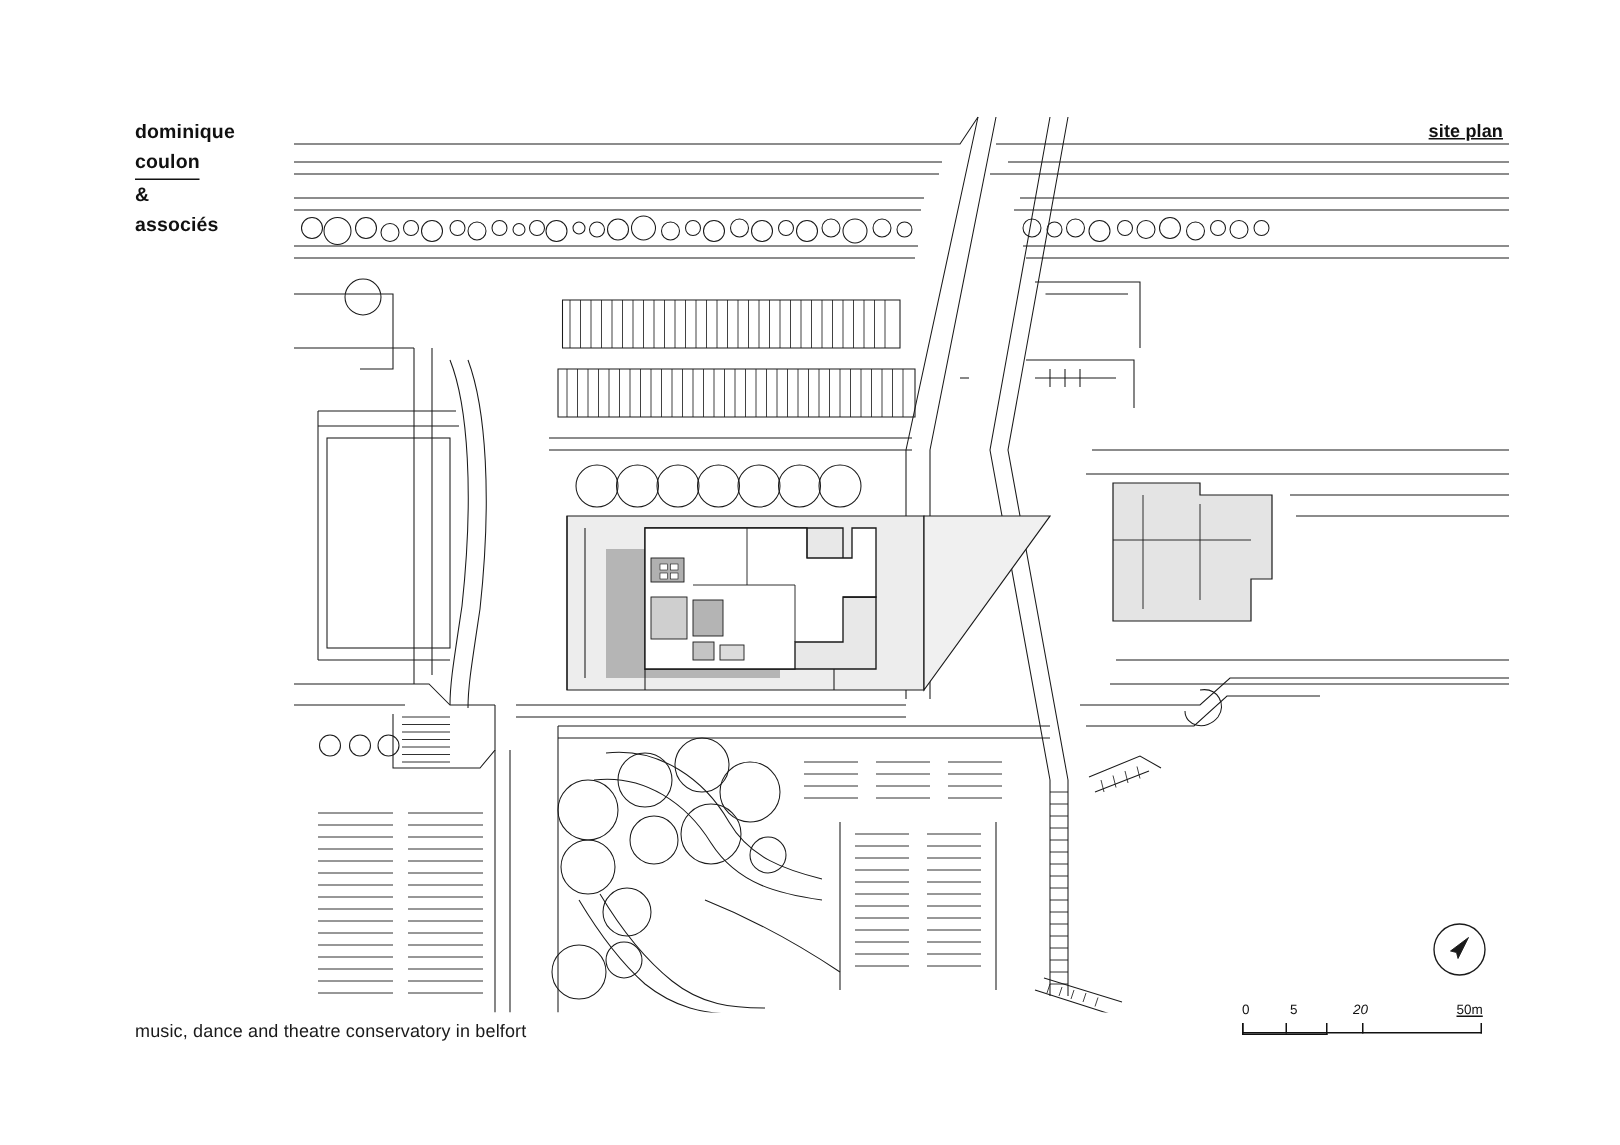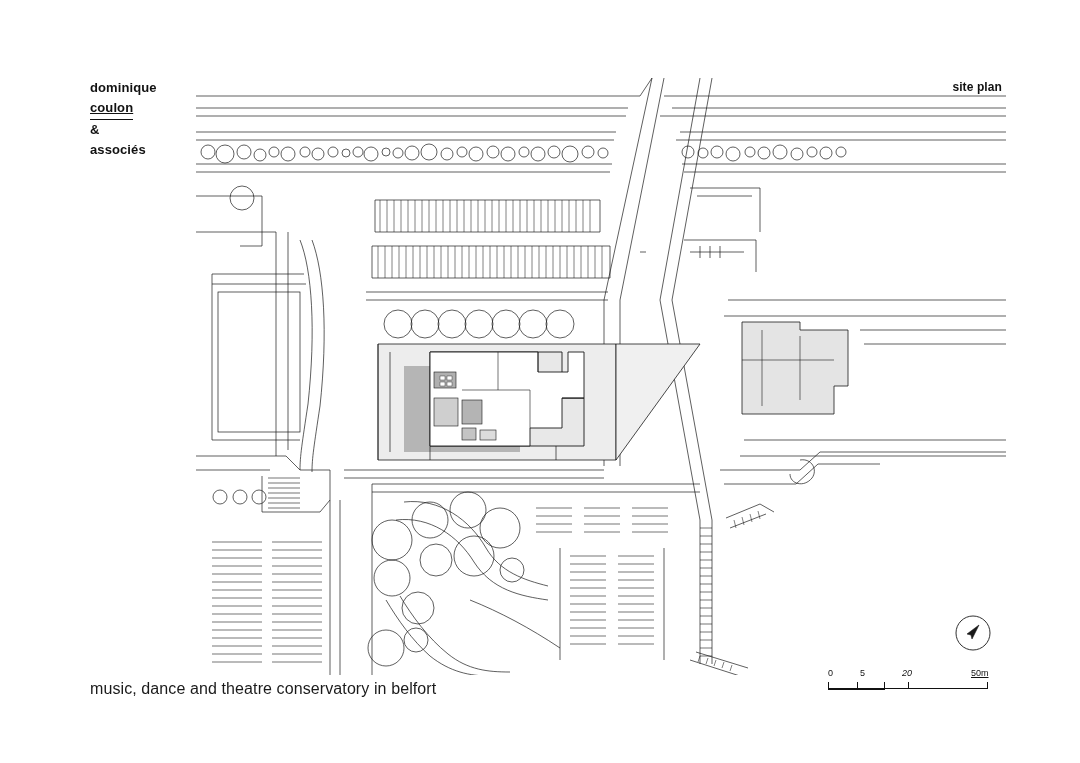--- a/index.html
+++ b/index.html
@@ -23,37 +23,37 @@
     top: 78px;
     font-size: 13px;
     font-weight: bold;
     line-height: 1.55;
     letter-spacing: 0.1px;
   }
   .studio-name .line-underline {
     border-bottom: 1.4px solid #111;
     display: inline-block;
     padding-bottom: 1px;
-    text-decoration: underline;
   }
 
   .plan-title {
     position: absolute;
     right: 78px;
     top: 80px;
     font-size: 12px;
     font-weight: bold;
     letter-spacing: 0.1px;
+    text-decoration: underline;
   }
 
   .caption {
     position: absolute;
     left: 90px;
     top: 680px;
-    font-size: 16px;
+    font-size: 12px;
     letter-spacing: 0.1px;
     color: #1a1a1a;
   }
 
   
   .scalebar {
     position: absolute;
     left: 828px;
     top: 668px;
     width: 170px;

